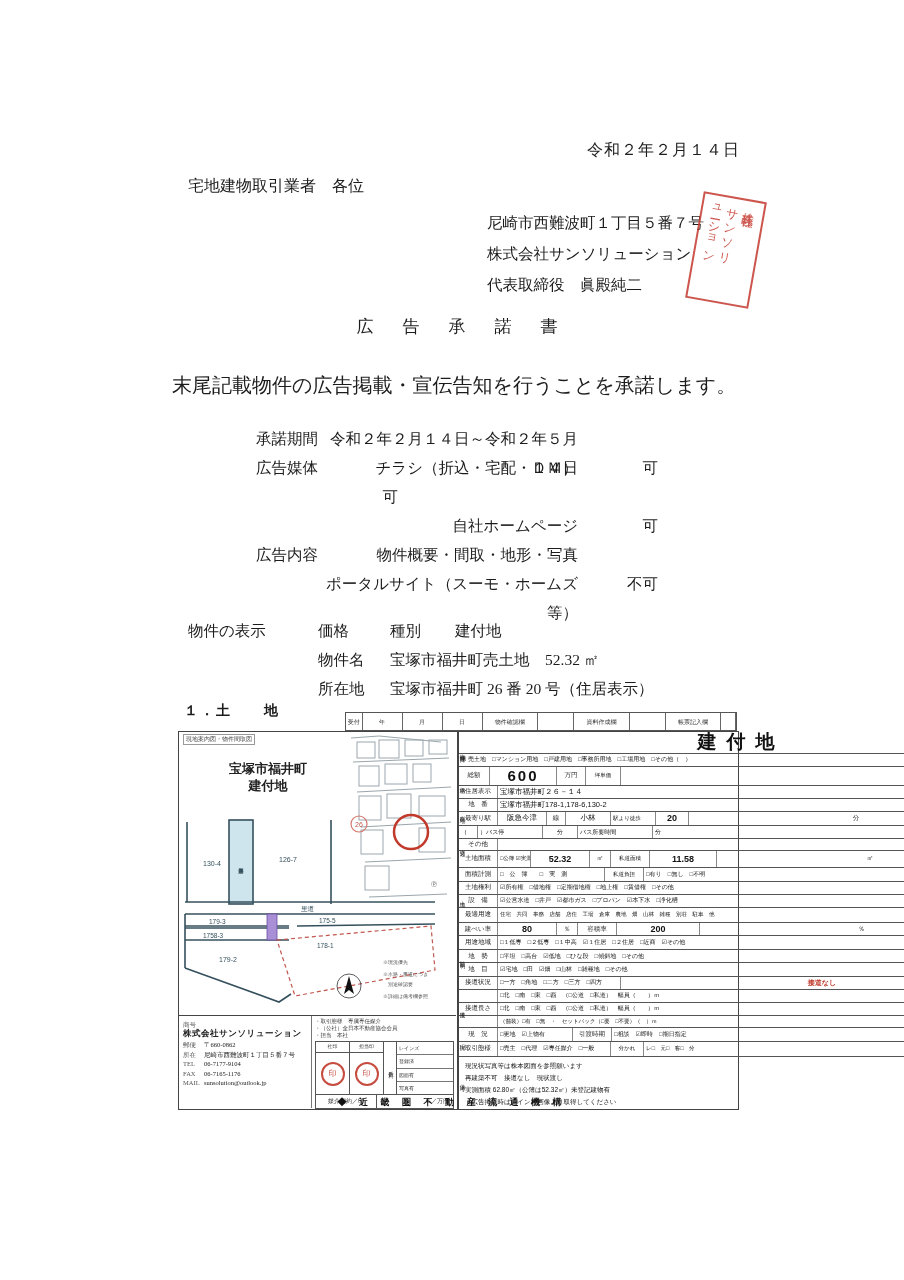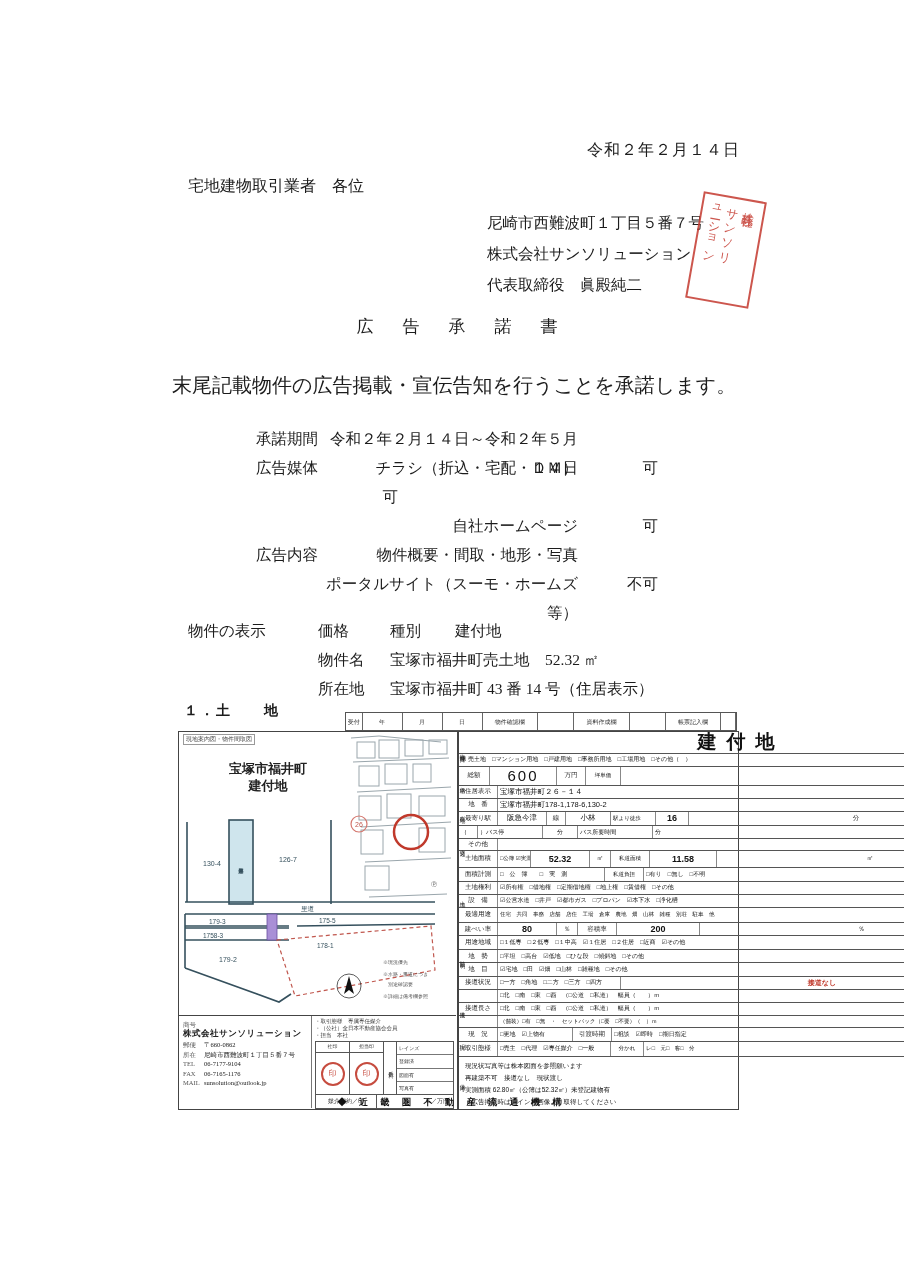--- a/index.html
+++ b/index.html
@@ -65,21 +65,21 @@
   .vstrip{width:11px;border-right:1px solid #444;position:relative;background:#fff;}
   .vstrip div{position:absolute;left:0;width:11px;display:flex;align-items:center;justify-content:center;}
   .vstrip span{writing-mode:vertical-rl;font-size:5.5px;letter-spacing:1px;color:#222;}
   .rrows{flex:1;display:flex;flex-direction:column;font-family:"Liberation Sans",sans-serif;}
   .frow{display:flex;border-bottom:1px solid #555;overflow:hidden;}
   .frow:last-child{border-bottom:none;}
   .fcell{border-right:1px solid #888;display:flex;align-items:center;padding:0 2px;
          font-size:7px;color:#111;overflow:hidden;white-space:nowrap;}
   .fcell:last-child{border-right:none;}
   .fcell.title{justify-content:center;font-size:19px;font-weight:bold;letter-spacing:10px;}
-  .fcell.num{justify-content:center;font-size:15px;font-weight:normal;letter-spacing:2px;}
+  .fcell.num{justify-content:center;font-size:15px;font-weight:bold;letter-spacing:2px;}
   .fcell.num2{justify-content:center;font-size:9px;font-weight:bold;}
   .fcell.lab{justify-content:center;font-size:6.5px;color:#222;}
   .fcell.tiny{font-size:6px;}
   .fcell.micro{font-size:5.5px;}
   .fcell.val{font-size:7.5px;}
   .fcell.c{justify-content:center;}
   .fcell.red{color:#c0392b;font-weight:bold;font-size:7px;justify-content:center;}
   .fcell.remarks{white-space:pre-line;align-items:flex-start;font-size:6.5px;line-height:1.85;
                  padding:3px 6px;}
   .footerline{left:0;top:1096px;width:904px;text-align:center;font-size:9px;font-weight:bold;
@@ -147,21 +147,21 @@
       <span>建付地</span>
     </div>
     <div class="prow">
       <span class="plab"></span>
       <span class="pc1">物件名</span>
       <span>宝塚市福井町売土地　52.32 ㎡</span>
     </div>
     <div class="prow">
       <span class="plab"></span>
       <span class="pc1">所在地</span>
-      <span>宝塚市福井町 43 番 14 号（住居表示）</span>
+      <span>宝塚市福井町 26 番 20 号（住居表示）</span>
     </div>
   </div>
 
   <div class="abs sec">１．土　　地</div>
 
   <div class="abs fstrip" id="fstrip">
       <div style="width: 16px;">受付</div>
       <div style="width: 40px;">年</div>
       <div style="width: 40px;">月</div>
       <div style="width: 40px;">日</div>
@@ -354,21 +354,21 @@
         <div class="frow" style="height: 13px;">
           <div class="fcell lab" style="flex: 0 0 34px;">地　番</div>
           <div class="fcell val" style="flex: 1 1 0%;">宝塚市福井町178-1,178-6,130-2</div>
         </div>
         <div class="frow" style="height: 14px;">
           <div class="fcell lab" style="flex: 0 0 34px;">最寄り駅</div>
           <div class="fcell val c" style="flex: 0 0 44px;">阪急今津</div>
           <div class="fcell lab" style="flex: 0 0 14px;">線</div>
           <div class="fcell val c" style="flex: 0 0 40px;">小林</div>
           <div class="fcell micro" style="flex: 0 0 40px;">駅より徒歩</div>
-          <div class="fcell num2" style="flex: 0 0 28px;">16</div>
+          <div class="fcell num2" style="flex: 0 0 28px;">20</div>
           <div class="fcell lab" style="flex: 1 1 0%;">分</div>
         </div>
         <div class="frow" style="height: 13px;">
           <div class="fcell tiny" style="flex: 0 0 14px;">（</div>
           <div class="fcell tiny" style="flex: 0 0 60px;">）バス停</div>
           <div class="fcell tiny c" style="flex: 0 0 30px;">分</div>
           <div class="fcell tiny" style="flex: 0 0 70px;">バス所要時間</div>
           <div class="fcell tiny" style="flex: 1 1 0%;">分</div>
         </div>
         <div class="frow" style="height: 11px;">

